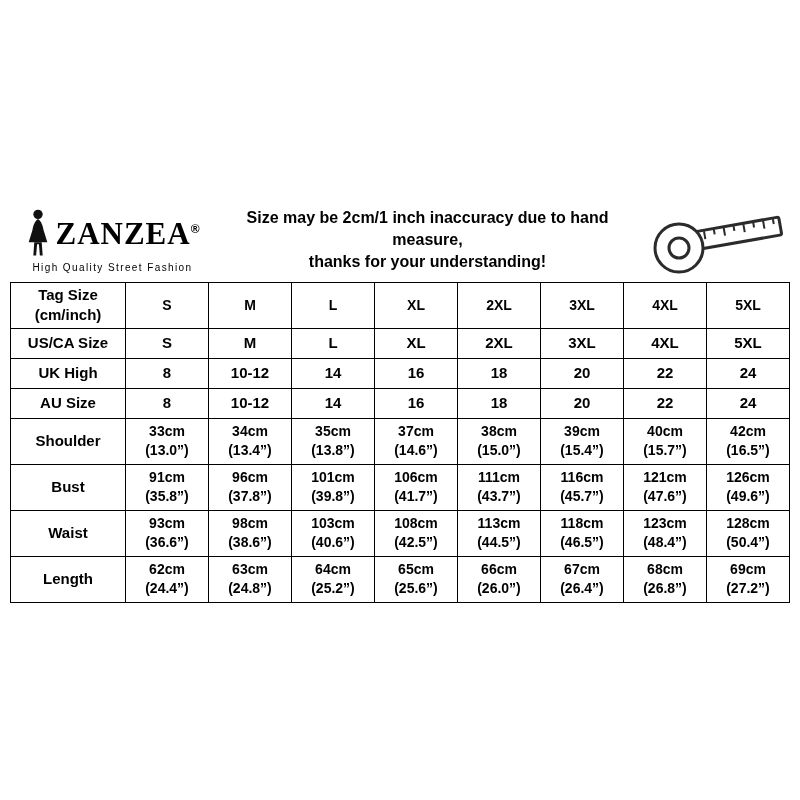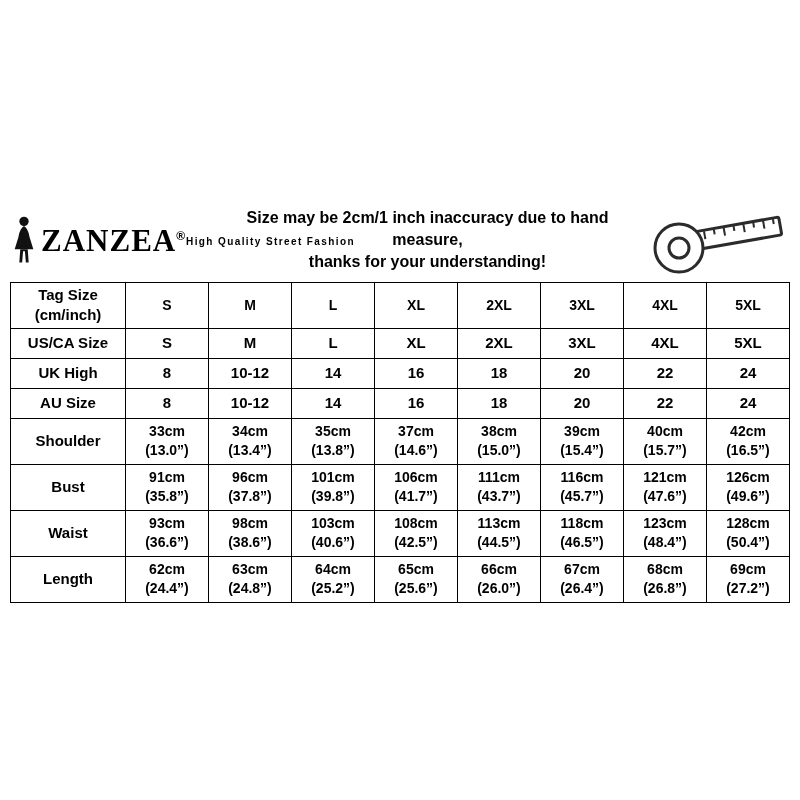--- a/index.html
+++ b/index.html
@@ -7,30 +7,30 @@
   body {
     width: 800px; height: 800px;
     position: relative; overflow: hidden;
     font-family: "Liberation Sans", sans-serif;
     color: #000;
   }
   .content { position: absolute; top: 200px; left: 10px; width: 780px; }
 
   
   .header { display: flex; align-items: center; height: 80px; margin-bottom: 2px; }
-  .logo-block { width: 205px; display: flex; align-items: center; }
+  .logo-block { width: 205px; display: flex; flex-direction: column; align-items: center; }
   .logo-row { display: flex; align-items: center; gap: 3px; }
   .logo-icon { display: inline-flex; }
   .brand-name {
     font-family: "Liberation Serif", serif;
     font-size: 31px; font-weight: bold; letter-spacing: 1px; line-height: 1;
   }
   .brand-name sup { font-size: 12px; font-family: "Liberation Sans", sans-serif; }
   .tagline {
-    font-size: 10px; font-weight: bold; letter-spacing: 1.4px;
+    font-size: 10px; font-weight: normal; letter-spacing: 1.4px;
     margin-top: 3px; white-space: nowrap;
   }
   .notice { flex: 1; text-align: center; font-size: 16px; font-weight: bold; line-height: 22px; padding: 0 6px; }
   .tape { width: 150px; display: flex; justify-content: center; align-items: center; }
 
   
   .size-table { width: 780px; border-collapse: collapse; table-layout: fixed; }
   .size-table col.col-label { width: 115px; }
   .size-table td {
     border: 1px solid #000;

